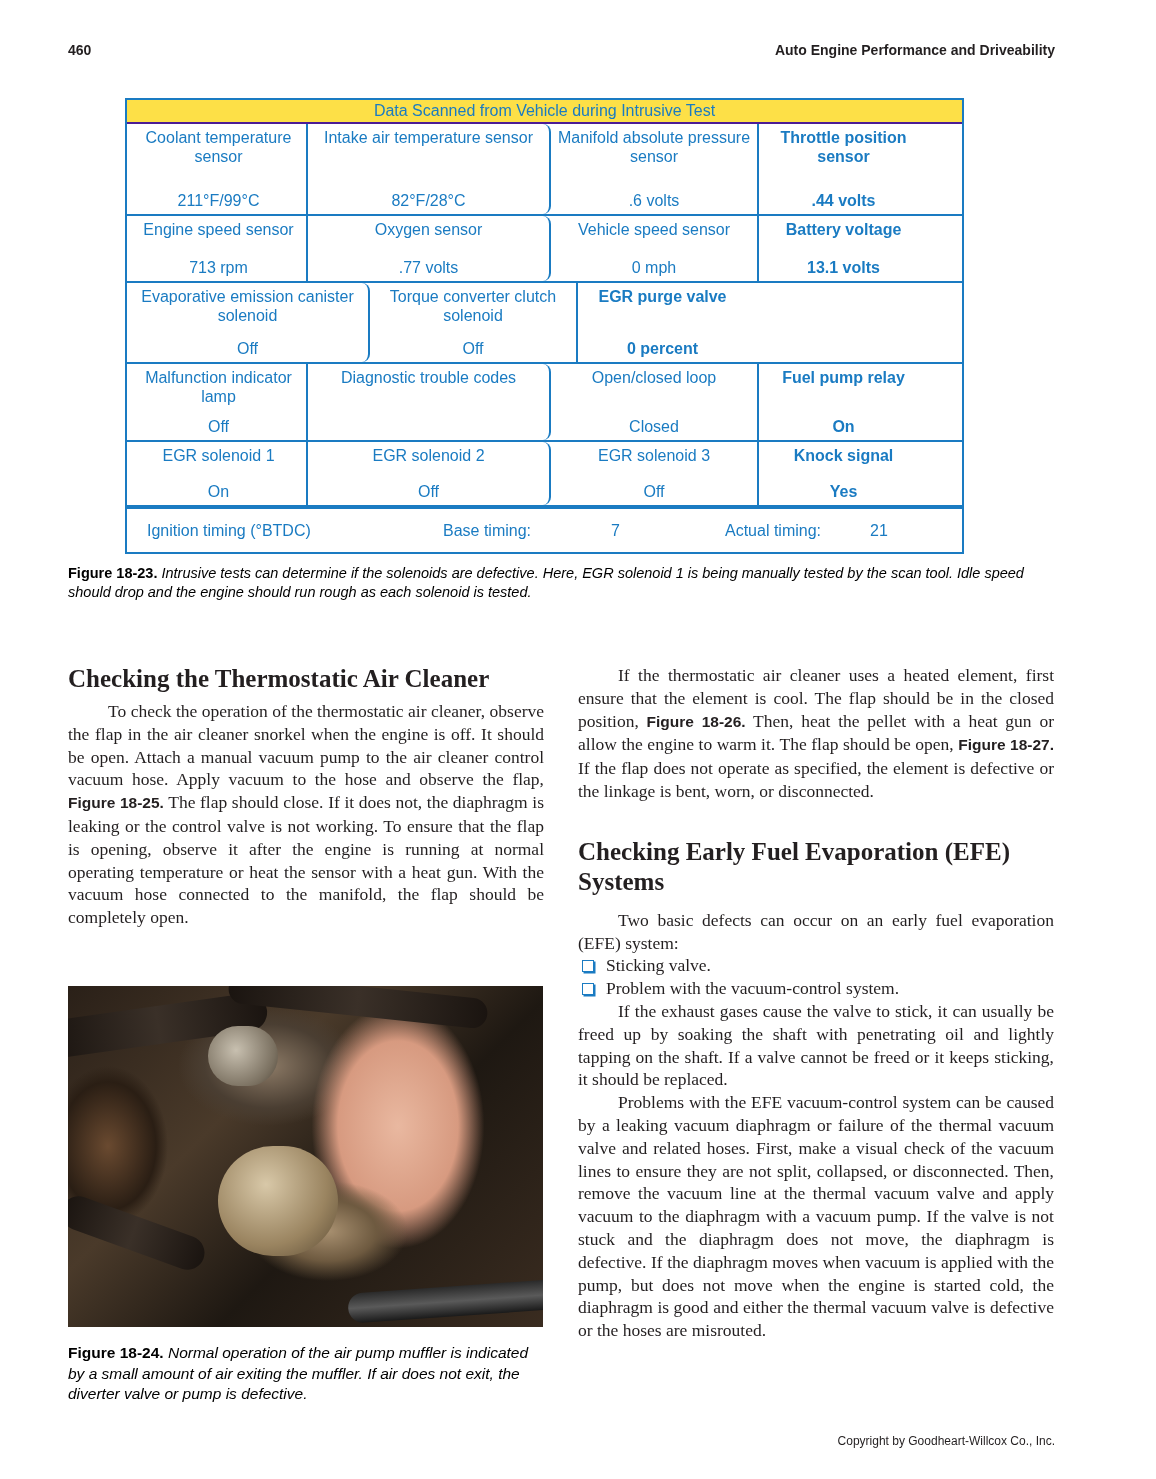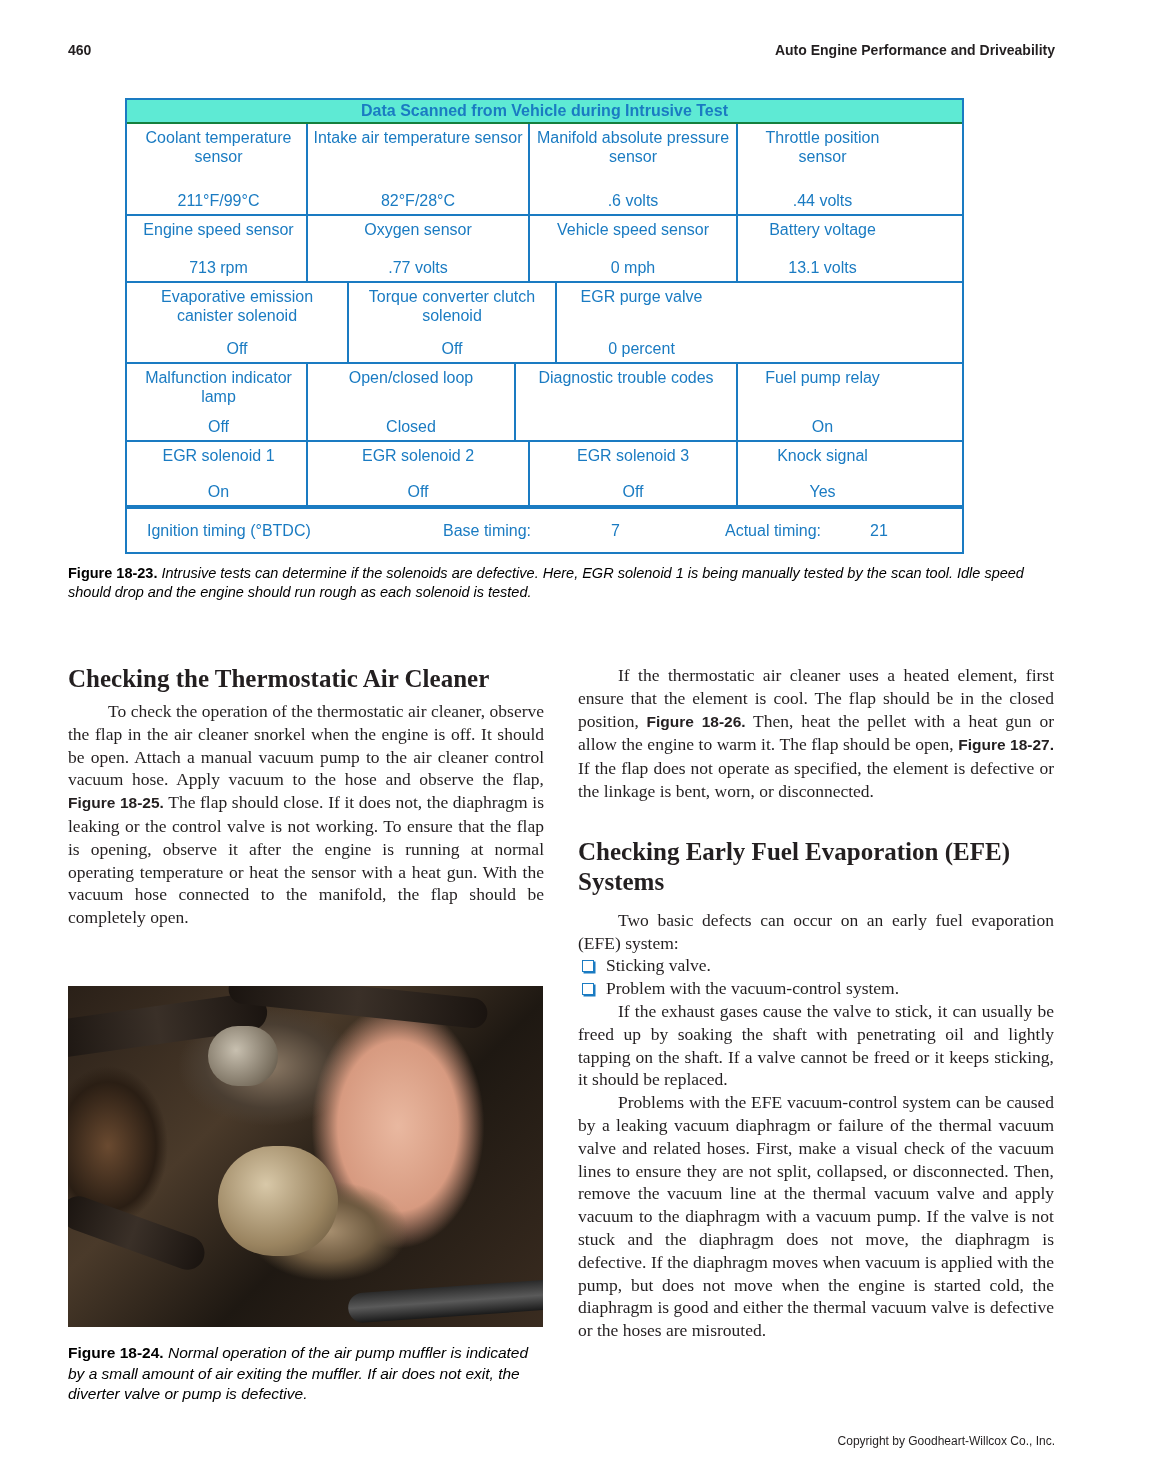--- a/index.html
+++ b/index.html
@@ -2,26 +2,26 @@
 <html><head>
 <meta charset="utf-8">
 <style>
   html, body { margin: 0; padding: 0; background: #ffffff; }
   body { width: 1156px; height: 1479px; position: relative; overflow: hidden; font-family: "Liberation Serif", serif; color: #231f20; }
 
   .running-head { position: absolute; top: 42px; left: 68px; right: 101px; display: flex; justify-content: space-between; font-family: "Liberation Sans", sans-serif; font-weight: bold; font-size: 14px; color: #231f20; }
 
   
   .scan-table { position: absolute; left: 125px; top: 98px; width: 839px; border: 2px solid #1a7bc2; box-sizing: border-box; font-family: "Liberation Sans", sans-serif; color: #1a7bc2; font-size: 16px; }
-  .scan-title { background: #5eead4; text-align: center; font-weight: bold; font-size: 16px; height: 22px; line-height: 22px; border-bottom: 2px solid #15803d; }
+  .scan-title { background: #fde047; text-align: center; font-weight: normal; font-size: 16px; height: 22px; line-height: 22px; border-bottom: 2px solid #4c1d95; }
   .scan-row { display: flex; border-bottom: 2px solid #1a7bc2; }
   .scan-row:last-of-type { border-bottom: none; }
   .scan-cell { text-align: center; box-sizing: border-box; border-right: 2px solid #1a7bc2; display: flex; flex-direction: column; justify-content: space-between; padding: 4px 4px 4px; line-height: 19px; }
   .scan-cell:last-child { border-right: none; }
-  .c1 { width: 181px; padding-left: 8px; } .c2 { width: 222px; } .c3 { width: 208px; } .c4 { width: 169px; }
+  .c1 { width: 181px; padding-left: 8px; } .c2 { width: 243px; border-radius: 8px; } .c3 { width: 208px; } .c4 { width: 169px; font-weight: bold; }
   .r1 { height: 90px; } .r2 { height: 65px; } .r3 { height: 79px; } .r4 { height: 76px; } .r5 { height: 63px; }
   .scan-footer { display: flex; align-items: center; height: 43px; padding-left: 20px; border-top: 2px solid #1a7bc2; }
   .scan-footer span { display: inline-block; }
 
   .fig-caption { position: absolute; font-family: "Liberation Sans", sans-serif; font-size: 14.5px; line-height: 19px; color: #000000; }
   .fig-caption b { font-weight: bold; }
   .fig-caption i { font-style: italic; }
 
   .col { position: absolute; font-size: 17.5px; line-height: 22.8px; text-align: justify; }
   .col-left { left: 68px; width: 476px; }
@@ -107,27 +107,27 @@
         <span>EGR purge valve</span>
         <span>0 percent</span>
       </div>
   </div>
 
   <div class="scan-row r4">
     <div class="scan-cell c1">
         <span>Malfunction indicator lamp</span>
         <span>Off</span>
       </div>
+    <div class="scan-cell c2">
+        <span>Diagnostic trouble codes</span>
+        <span></span>
+      </div>
     <div class="scan-cell c3">
         <span>Open/closed loop</span>
         <span>Closed</span>
-      </div>
-    <div class="scan-cell c2">
-        <span>Diagnostic trouble codes</span>
-        <span></span>
       </div>
     <div class="scan-cell c4">
         <span>Fuel pump relay</span>
         <span>On</span>
       </div>
   </div>
 
   <div class="scan-row r5">
     <div class="scan-cell c1">
         <span>EGR solenoid 1</span>

